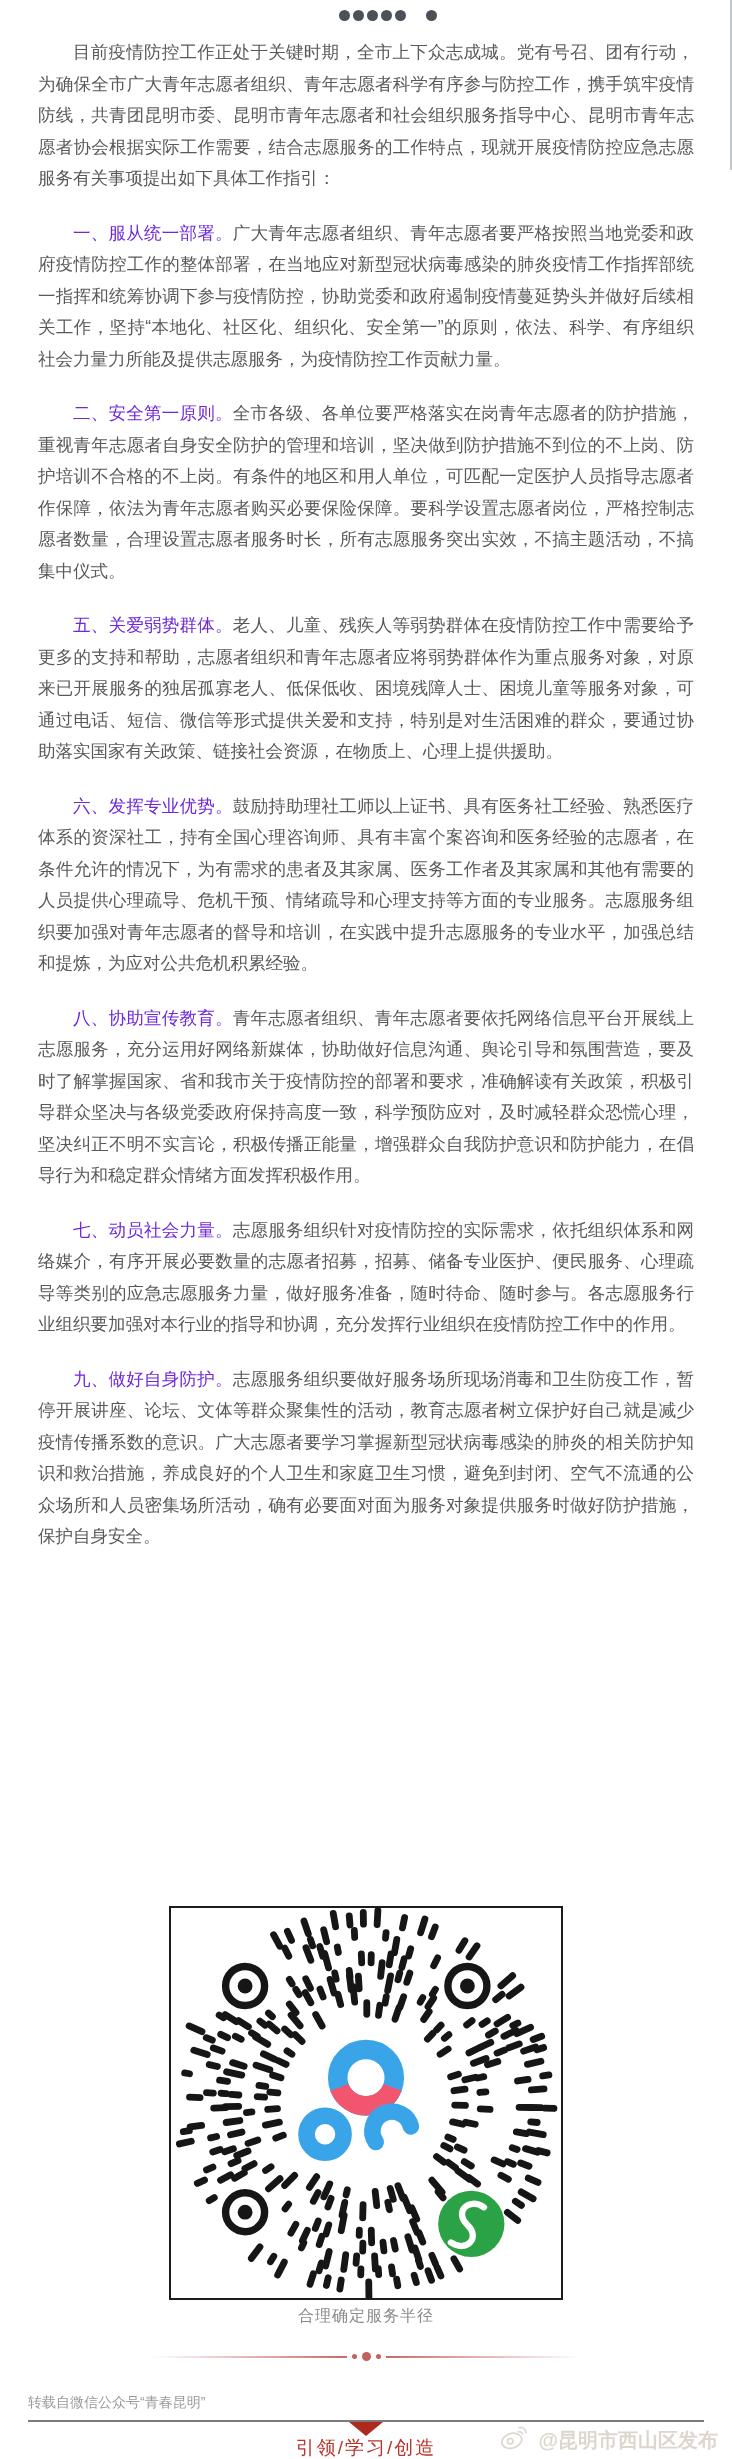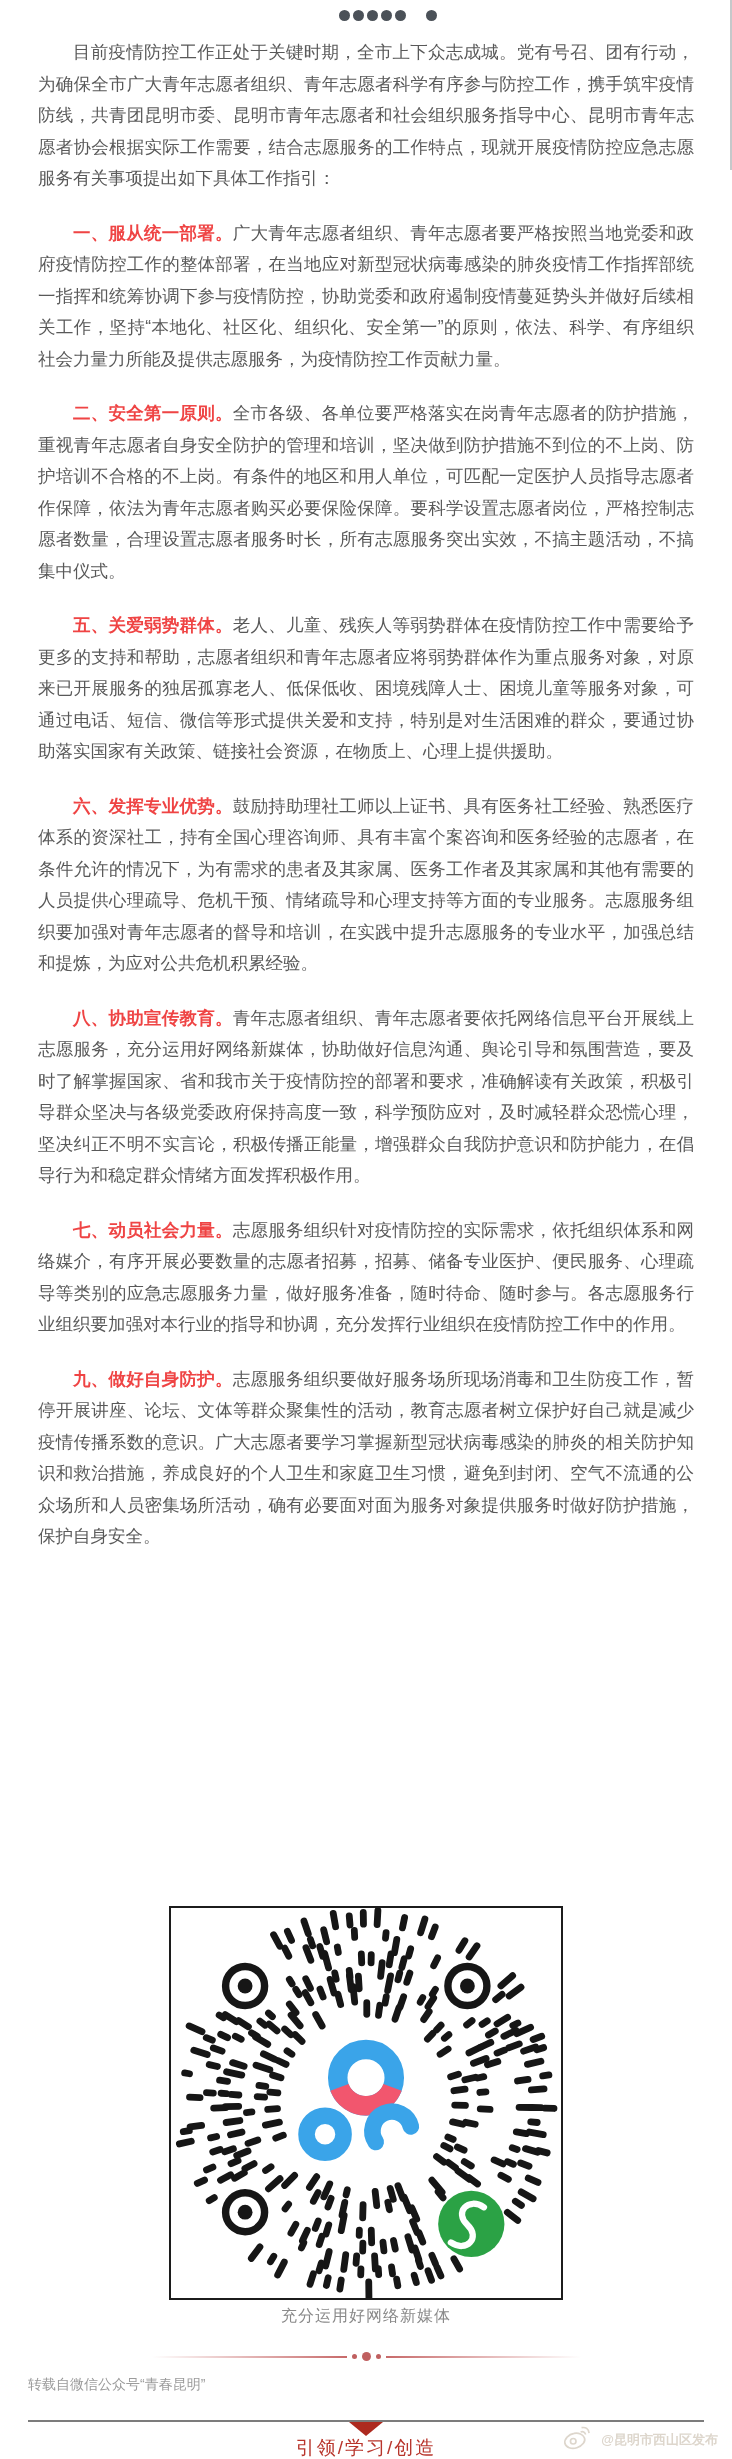--- a/index.html
+++ b/index.html
@@ -5,42 +5,42 @@
   html,body{margin:0;padding:0;background:#fff;}
   .page{position:relative;width:732px;height:2459px;background:#fff;overflow:hidden;
         font-family:"Liberation Sans","DejaVu Sans",sans-serif;}
   .scrollbar{position:absolute;top:0;right:0;width:2px;height:170px;background:#c5c8ca;}
   .dots-row{height:30px;display:flex;justify-content:center;align-items:center;transform:translateX(22px);}
   .dot{width:11px;height:11px;border-radius:50%;background:#4b5158;margin:0 1.5px;flex:0 0 auto;}
   .dot.sep{margin-left:18px;}
   .article{box-sizing:border-box;height:1872px;overflow:hidden;padding:2px 38px 0;
            font-size:17.5px;line-height:31.5px;color:#595959;text-align:justify;}
   .para{text-indent:2em;margin:5px 0 23px;}
-  .sec-head{color:#ef4444;font-weight:bold;}
+  .sec-head{color:#6d28d9;font-weight:normal;}
   .qr-wrap{height:430px;text-align:center;}
   .qr-box{width:394px;height:394px;margin:4px auto 6px;border:2px solid #1c1c1c;box-sizing:border-box;background:#fff;}
   .qr-box svg{width:100%;height:100%;display:block;}
   #qr-dashes line{stroke:#161616;stroke-width:3.5;stroke-linecap:round;}
   .qr-caption{font-size:16px;color:#8a8a8a;letter-spacing:1px;}
   .footer{position:relative;height:127px;}
   .orna{position:absolute;top:16px;left:0;right:0;display:flex;align-items:center;justify-content:center;}
   .oline{width:195px;height:2px;}
   .oline.l{background:linear-gradient(to right,rgba(201,102,102,0),rgba(190,80,80,.85));}
   .oline.r{background:linear-gradient(to left,rgba(201,102,102,0),rgba(190,80,80,.85));}
   .odot{border-radius:50%;background:#c06060;flex:0 0 auto;}
   .odot.s{width:5px;height:5px;margin:0 5px;}
   .odot.b{width:9px;height:9px;}
-  .source-note{position:absolute;top:40px;left:28px;font-size:14px;color:#9b9b9b;}
+  .source-note{position:absolute;top:58px;left:28px;font-size:14px;color:#9b9b9b;}
   .rule{position:absolute;top:84px;left:28px;right:28px;height:2px;background:#7c7c7c;}
   .tri{position:absolute;top:86px;left:50%;transform:translateX(-50%);width:0;height:0;
        border-left:17px solid transparent;border-right:17px solid transparent;border-top:14px solid #ad2a1f;}
   .slogan{position:absolute;top:99px;left:0;width:100%;text-align:center;font-size:19px;
           color:#b8352c;letter-spacing:2px;}
   .watermark{position:absolute;top:90px;right:14px;display:flex;align-items:center;gap:11px;
-             color:#ddd6cc;font-size:13px;font-weight:bold;text-align:center;}
+             color:#ddd6cc;font-size:20px;font-weight:bold;text-align:center;}
 </style>
 </head>
 <body>
 
 <div class="page">
 
   <div class="scrollbar"></div>
 
   <div class="dots-row" id="dots-row">
       <span class="dot"></span>
@@ -325,21 +325,21 @@
           <path d="M113.6 92 A14.5 14.5 0 0 1 86.4 92" fill="none" stroke="#f2566e" stroke-width="10"></path>
           <circle cx="79" cy="116" r="9.5" fill="none" stroke="#3aa4e9" stroke-width="8.5"></circle>
           <path d="M105 120 a10 10 0 1 1 18 -8" fill="none" stroke="#3aa4e9" stroke-width="8.5" stroke-linecap="round"></path>
         </g>
         <g>
           <circle cx="154" cy="162" r="17" fill="#2ba245"></circle>
           <path d="M160.5 153.5 c-8 -5.5 -15.5 2.5 -8.5 9 c7 6.5 -0.5 14.5 -8.5 9" fill="none" stroke="#ffffff" stroke-width="3.2" stroke-linecap="round"></path>
         </g>
       </svg>
     </div>
-    <div class="qr-caption">充分运用好网络新媒体</div>
+    <div class="qr-caption">合理确定服务半径</div>
   </div>
 
   <div class="footer">
     <div class="orna">
       <span class="oline l"></span>
         <span class="odot s"></span>
         <span class="odot b"></span>
         <span class="odot s"></span>
         <span class="oline r"></span>
     </div>

